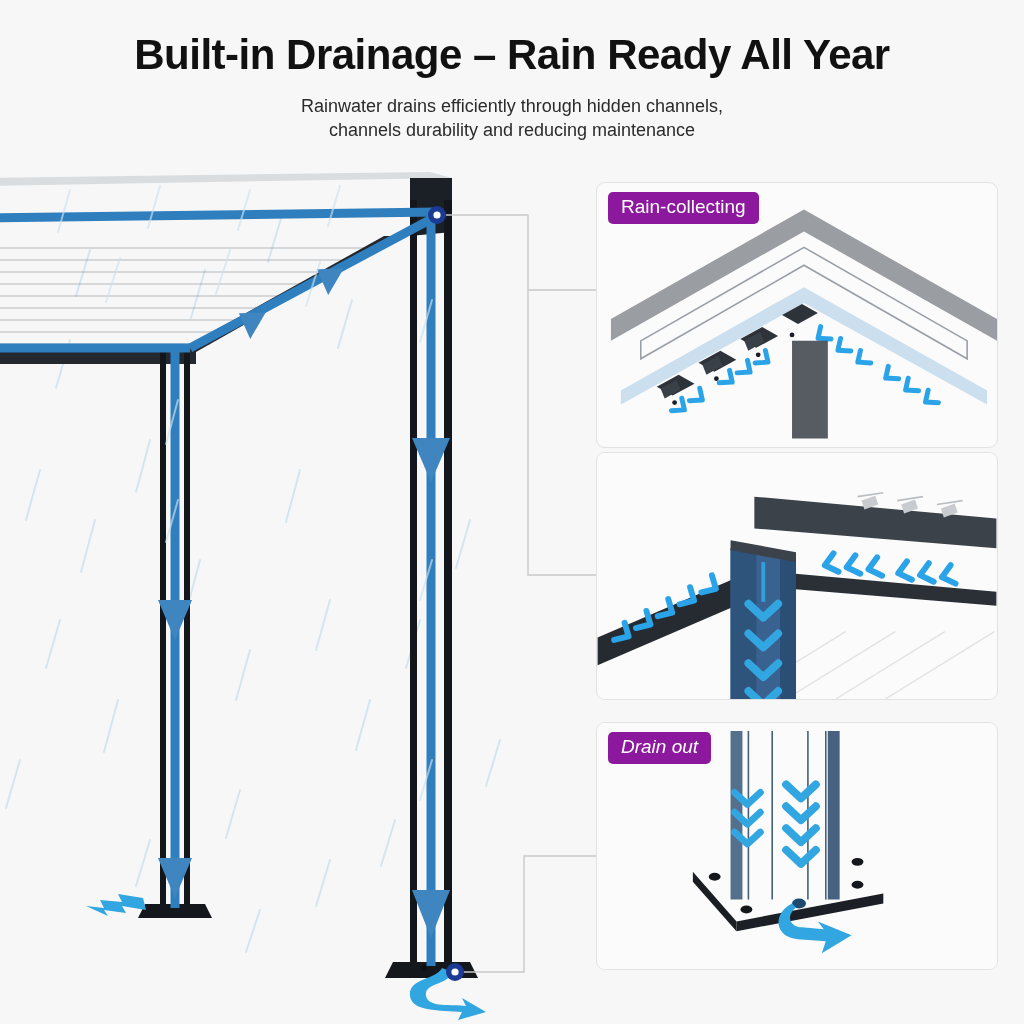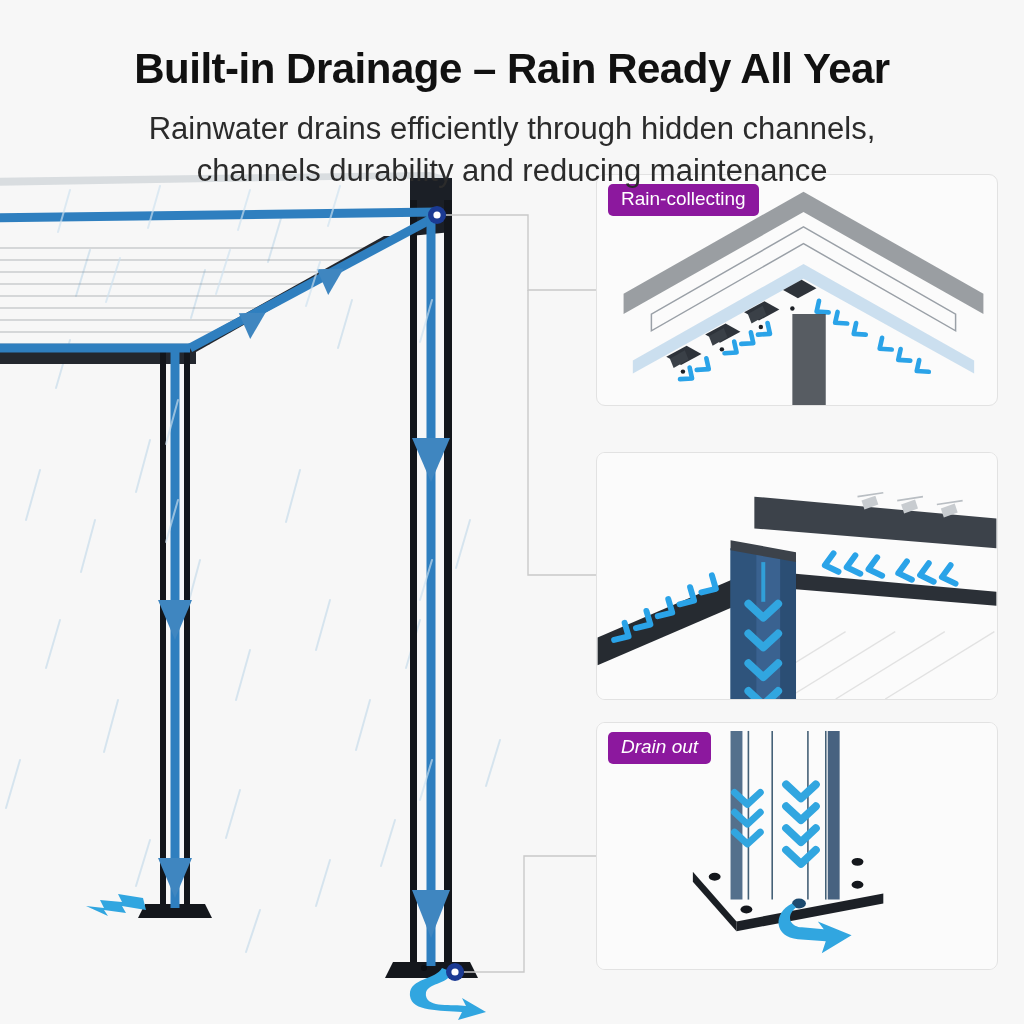--- a/index.html
+++ b/index.html
@@ -16,45 +16,45 @@
     background: #f7f7f7;
   }
   
   #header {
     position: absolute; left: 0; top: 0; width: 1024px;
     text-align: center; z-index: 40;
   }
   #title {
     font-size: 42px; font-weight: bold; color: #111111;
     letter-spacing: -0.5px; line-height: 1.0;
-    margin-top: 48px;
+    margin-top: 34px;
   }
   #subtitle {
-    font-size: 31px; color: #2b2b2b; line-height: 1.35;
+    font-size: 18px; color: #2b2b2b; line-height: 1.35;
     margin-top: 18px; font-weight: 400;
   }
   #subtitle .l2 { display: block; }
 
   
   #scene {
     position: absolute; left: 0; top: 0; width: 620px; height: 1024px;
     z-index: 10;
   }
   #scene svg { display: block; }
 
   
   .panel {
     position: absolute;
     background: #fbfbfb;
     border: 1px solid #e2e2e2;
     border-radius: 9px;
     overflow: hidden;
     z-index: 20;
   }
-  #panel-1 { left: 596px; top: 174px; width: 402px; height: 232px; }
+  #panel-1 { left: 596px; top: 182px; width: 402px; height: 266px; }
   #panel-2 { left: 596px; top: 452px; width: 402px; height: 248px; }
   #panel-3 { left: 596px; top: 722px; width: 402px; height: 248px; font-style: italic; }
 
   .panel-art { position: absolute; inset: 0; }
   .panel-art svg { display: block; width: 100%; height: 100%; }
 
   .badge {
     position: absolute; left: 11px; top: 9px;
     background: #8c189e;
     color: #ffffff;

